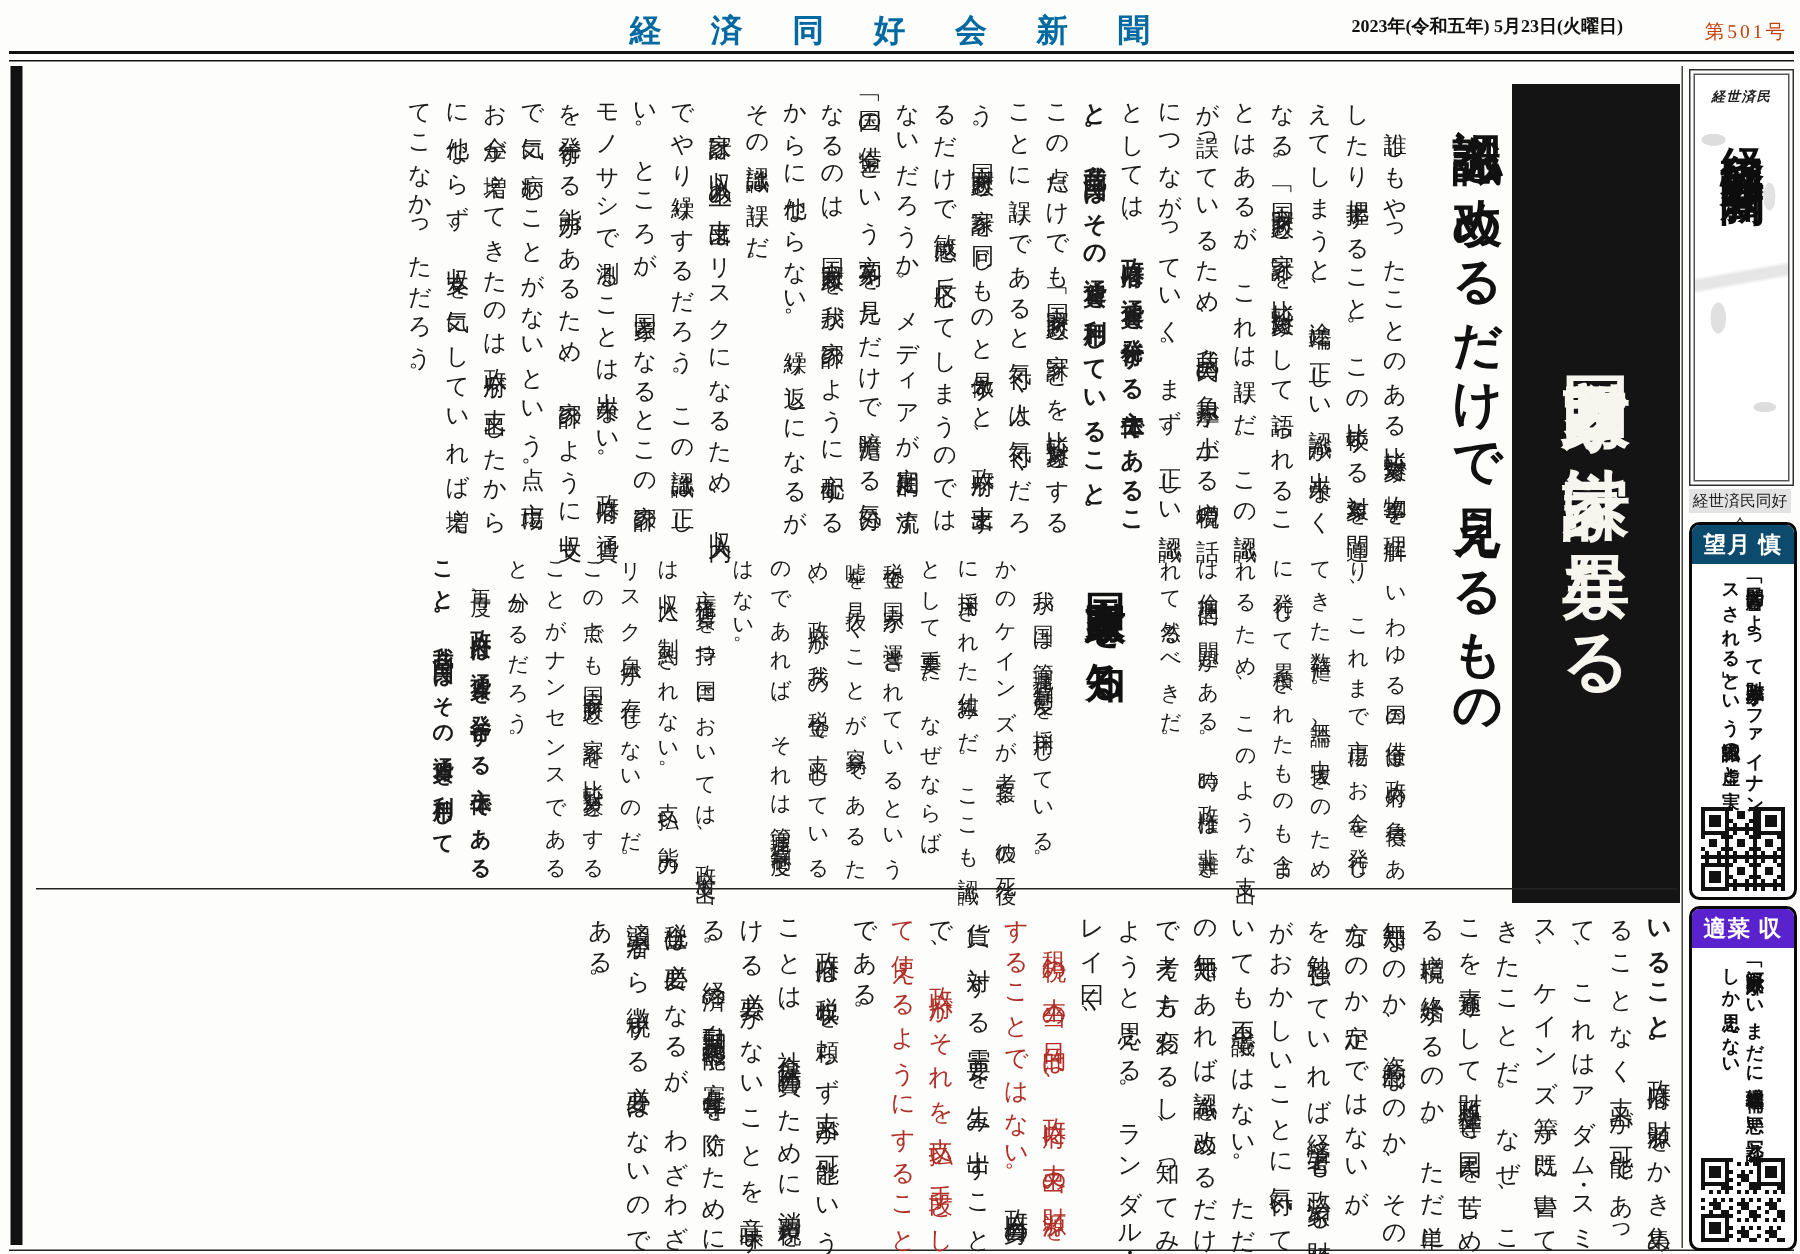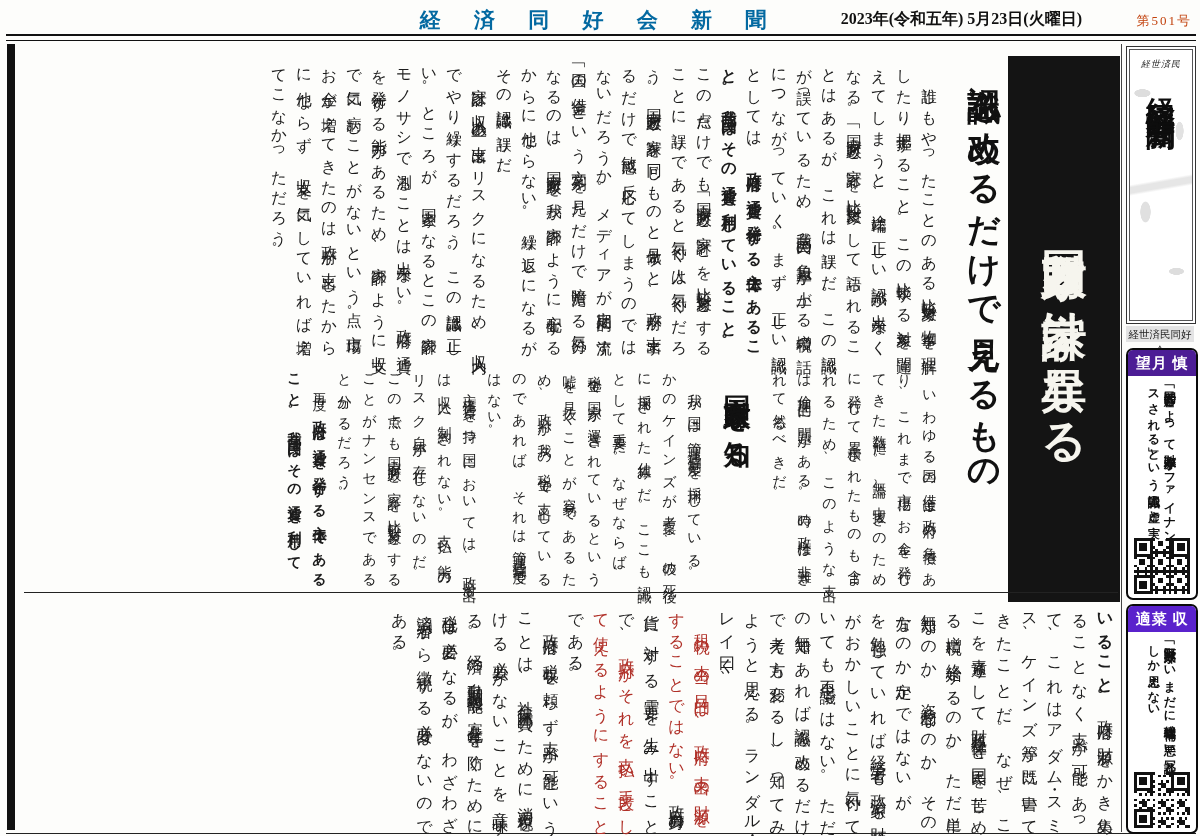--- a/index.html
+++ b/index.html
@@ -9,21 +9,21 @@
     font-family:"Liberation Serif","DejaVu Serif",serif;
   }
   
   .paper-title{
     position:absolute; top:6px; left:0; right:0;
     text-align:center; font-size:21px; font-weight:bold;
     letter-spacing:14px; color:#0369a1;
   }
   .paper-date{
     position:absolute; top:9px; right:118px;
-    font-size:16px; font-weight:bold; color:#111;
+    font-size:12px; font-weight:bold; color:#111;
   }
   .paper-issue{
     position:absolute; top:12px; right:8px;
     font-size:13px; letter-spacing:2px; color:#c2410c;
   }
   .header-rule{
     position:absolute; top:34px; left:6px; right:4px; height:4px;
     border-top:2px solid #111; border-bottom:1px solid #111;
   }
   .left-bar{position:absolute; left:7px; top:44px; width:8px; height:786px; background:#111;}
@@ -84,21 +84,21 @@
   .masthead-inner{
     position:absolute; inset:2px; border:1px solid #555;
     background:
       radial-gradient(ellipse 14px 7px at 20% 16%, #ddd 55%, transparent 60%),
       radial-gradient(ellipse 7px 16px at 80% 30%, #e2e2e2 55%, transparent 60%),
       radial-gradient(ellipse 9px 18px at 25% 60%, #e0e0e0 55%, transparent 60%),
       radial-gradient(ellipse 13px 6px at 75% 82%, #ddd 55%, transparent 60%),
       linear-gradient(170deg, transparent 48%, #e6e6e6 49%, #e6e6e6 51%, transparent 52%);
     display:flex; flex-direction:column; align-items:center;
   }
-  .masthead-motto{font-size:9px; font-weight:normal; margin-top:8px; letter-spacing:1px; font-style:italic; color:#222;}
+  .masthead-motto{font-size:9px; font-weight:bold; margin-top:8px; letter-spacing:1px; font-style:italic; color:#222;}
   .masthead-title{
     flex:1; writing-mode:vertical-rl; text-orientation:upright;
     font-size:29px; font-weight:bold; letter-spacing:4px; color:#0d0d0d; margin-top:4px;
   }
   .masthead-caption{
     position:absolute; top:282px; left:0; width:68px; height:16px;
     background:#e3e3e3; font-size:10.5px; text-align:center; line-height:16px; color:#222;
     font-family:"Liberation Sans","DejaVu Sans",sans-serif;
   }
   .ad-box{
@@ -159,21 +159,21 @@
 
     <div class="masthead">
       <div class="masthead-inner">
         <div class="masthead-motto">経世済民</div>
         <div class="masthead-title">経済同好会新聞</div>
       </div>
     </div>
     <div class="masthead-caption">経世済民同好会</div>
 
     <div class="ad-box ad1">
-      <div class="ad-header" style="background-color: #4c1d95;">望月 慎</div>
+      <div class="ad-header" style="background-color: #0c4a6e;">望月 慎</div>
       <div class="ad-title">「民間貯蓄によって財政赤字がファイナンスされる」という認識の虚と実</div>
       <div class="qr">
           <svg xmlns="http://www.w3.org/2000/svg" viewBox="0 0 21 21" shape-rendering="crispEdges" fill="#111">
             <rect x="0" y="0" width="1" height="1"></rect>
             <rect x="1" y="0" width="1" height="1"></rect>
             <rect x="2" y="0" width="1" height="1"></rect>
             <rect x="3" y="0" width="1" height="1"></rect>
             <rect x="4" y="0" width="1" height="1"></rect>
             <rect x="5" y="0" width="1" height="1"></rect>
             <rect x="6" y="0" width="1" height="1"></rect>

